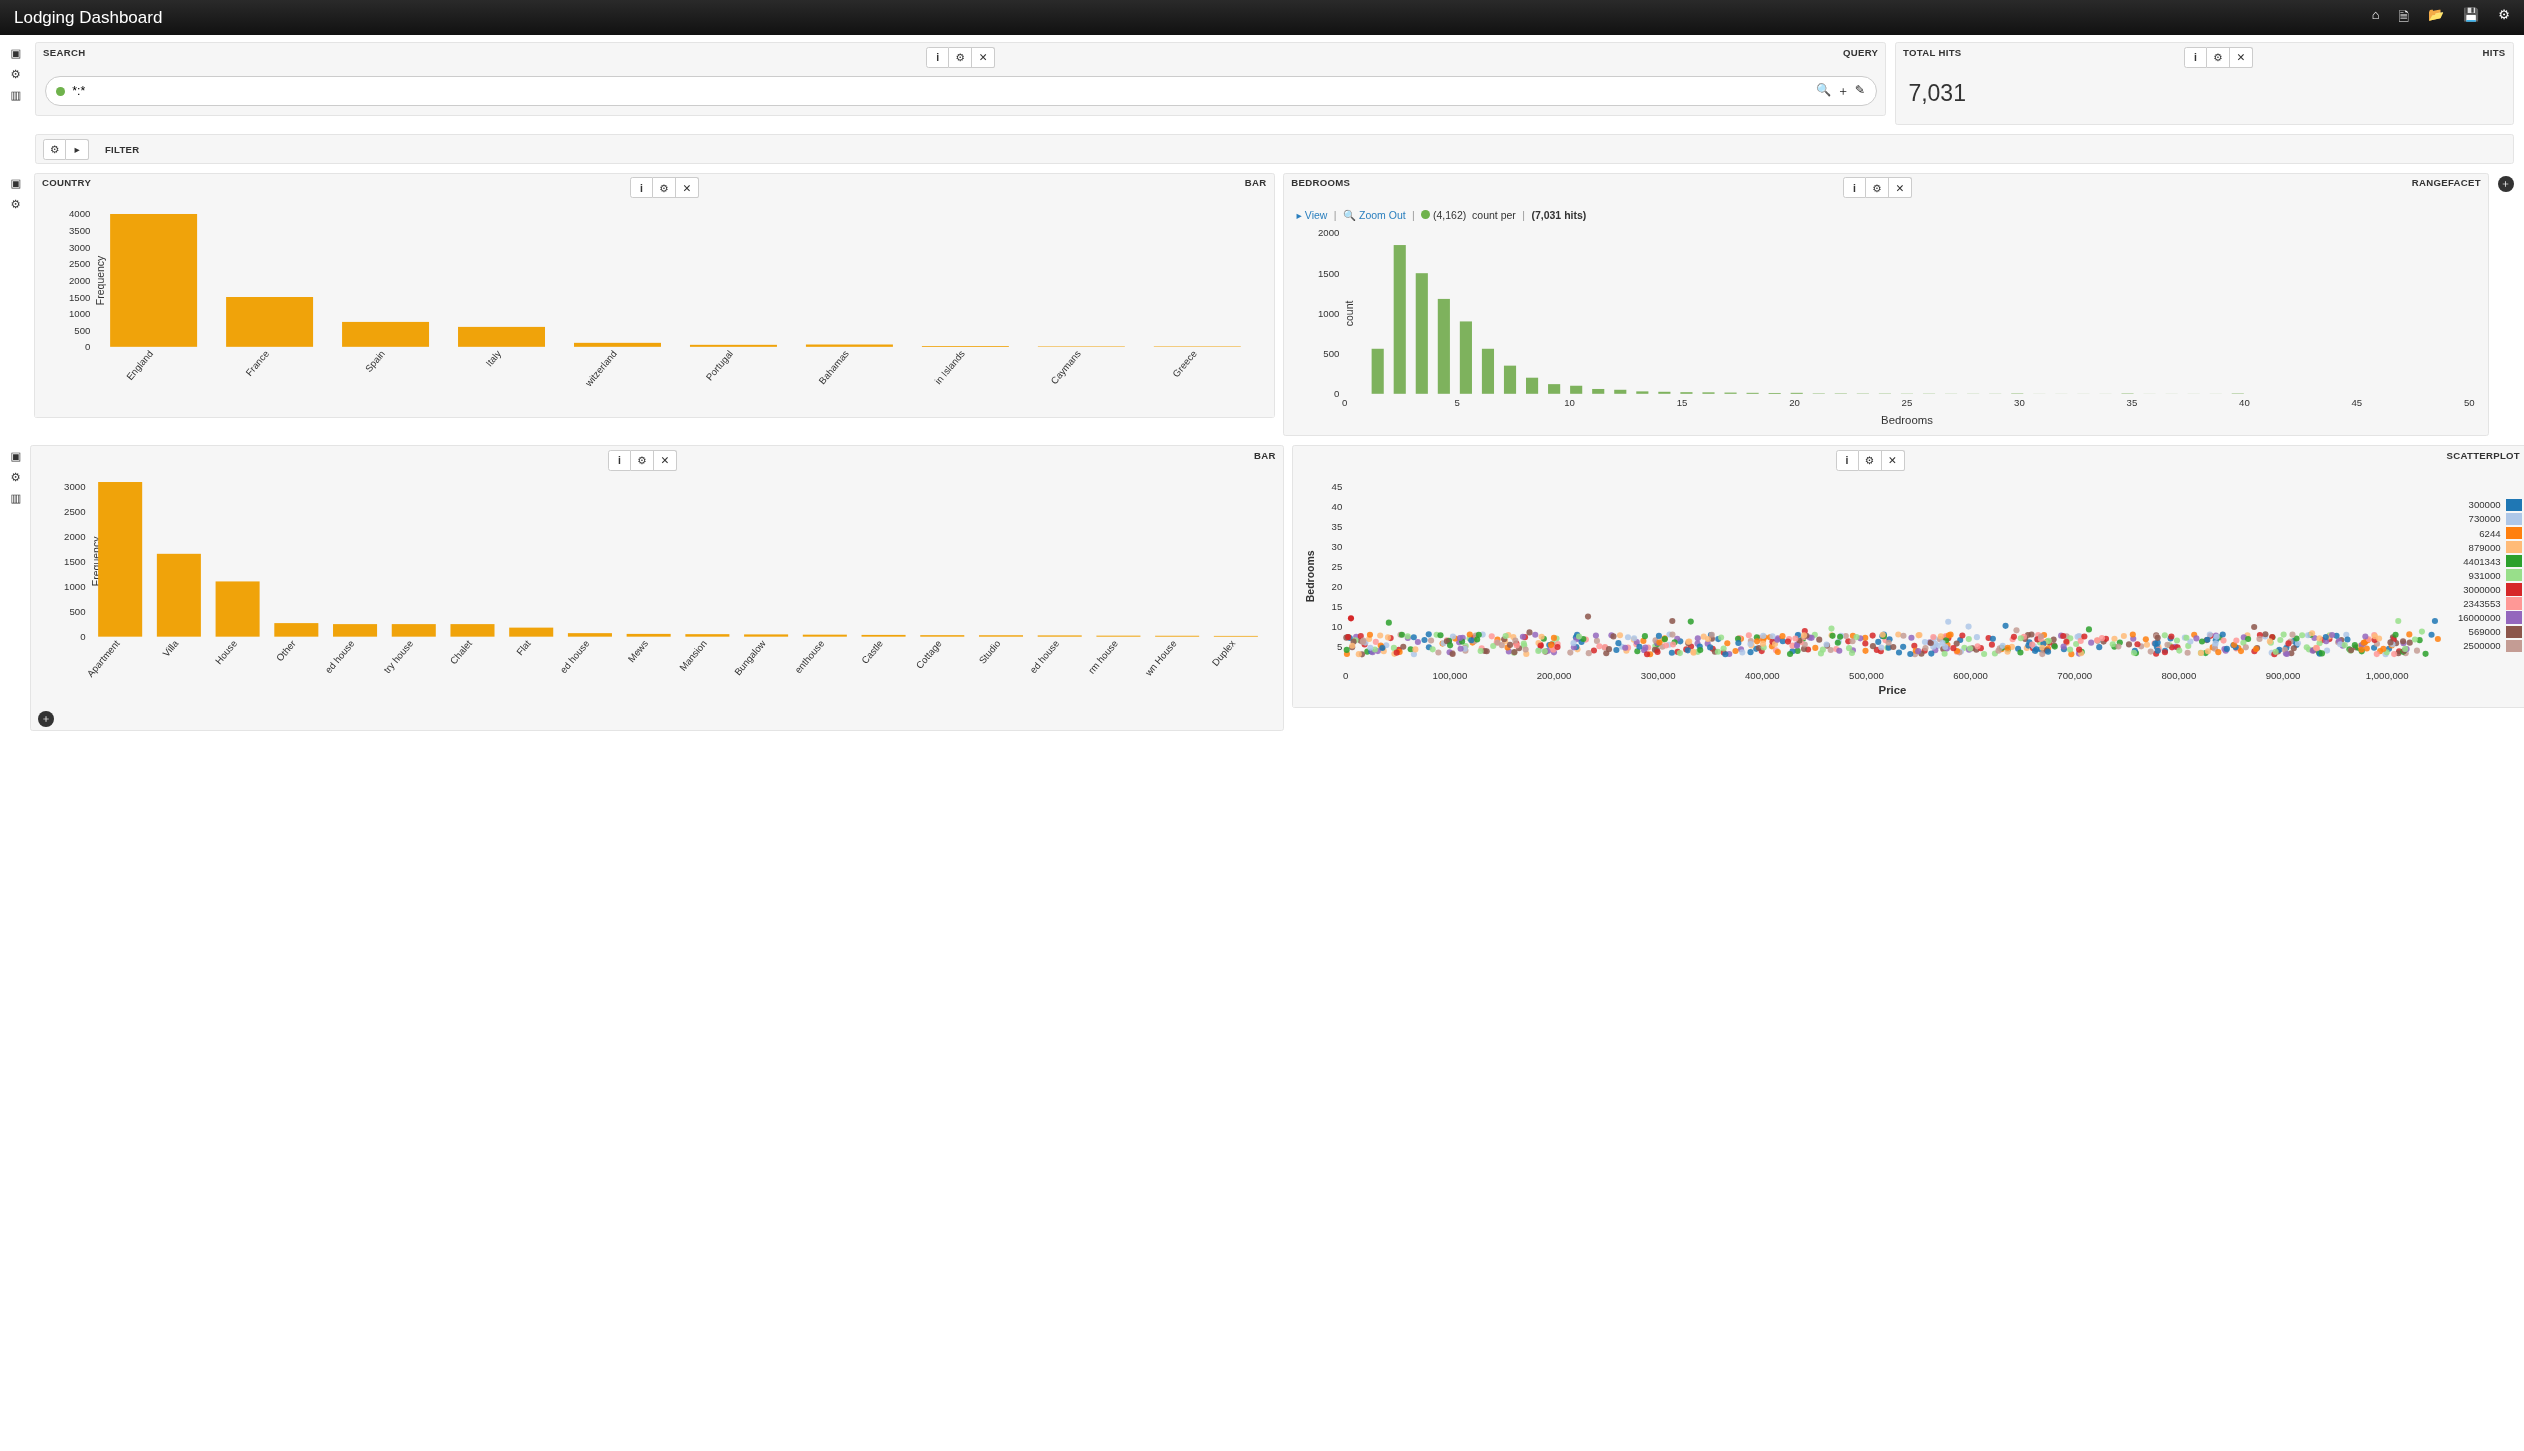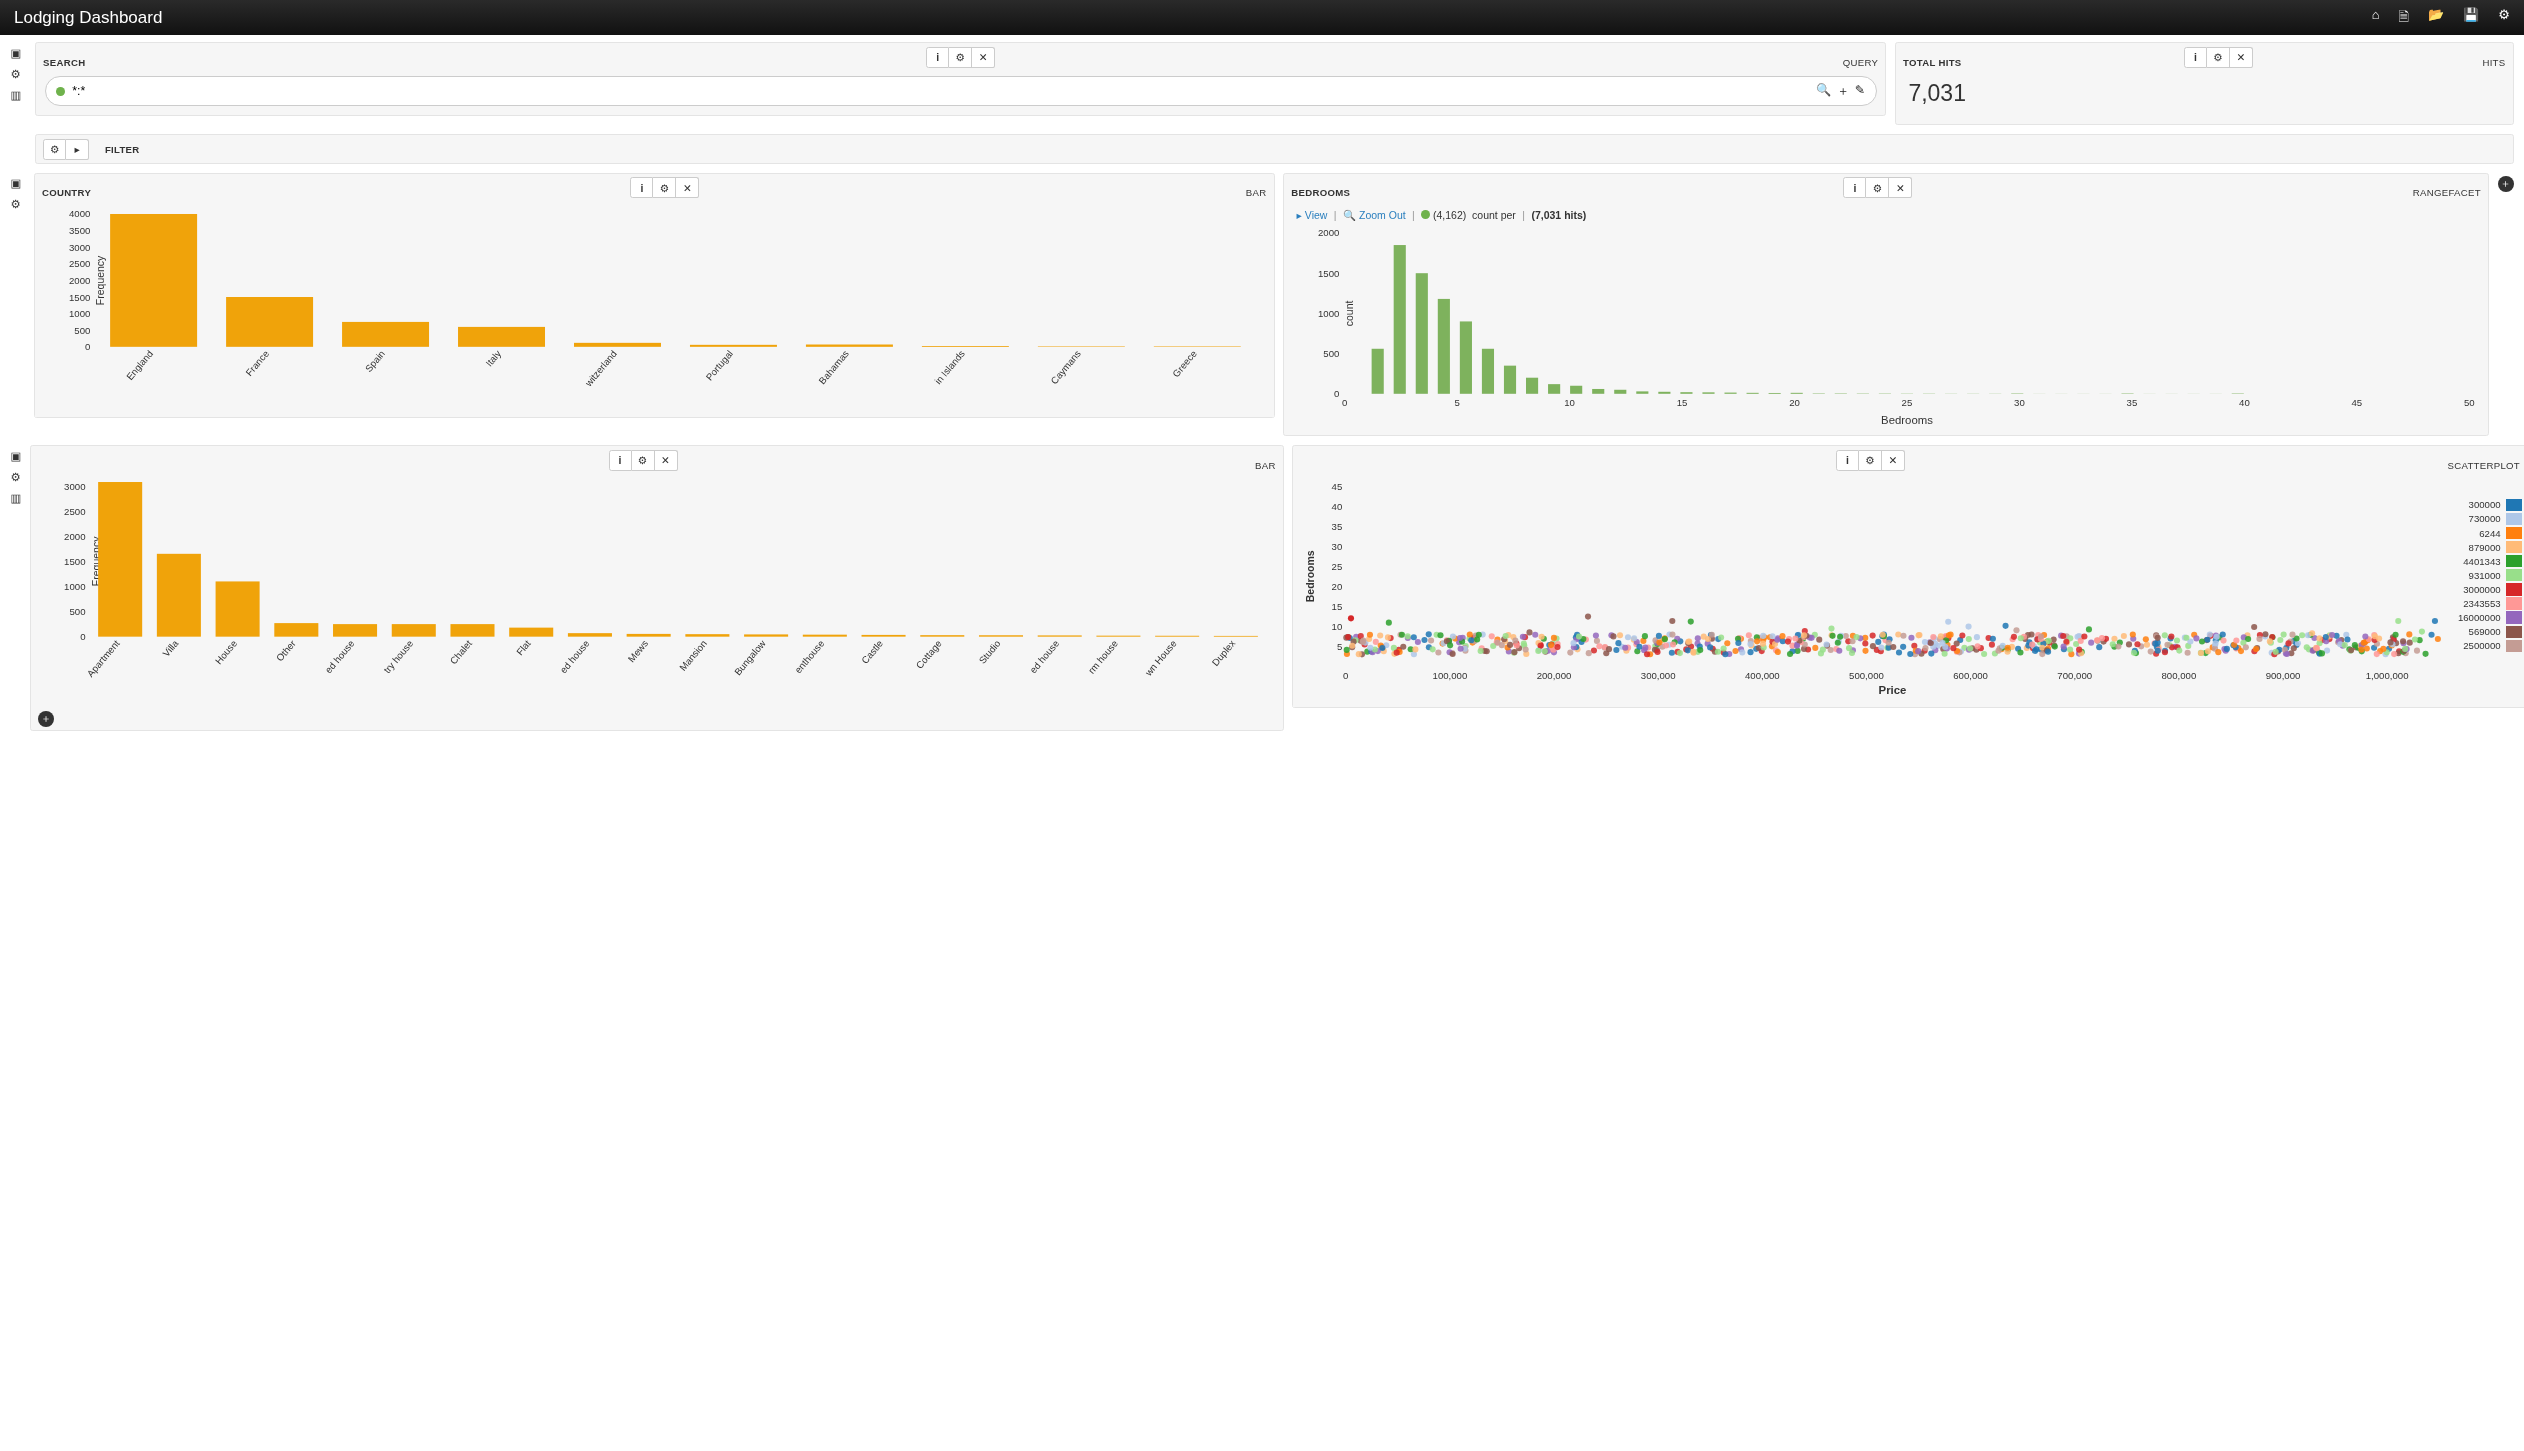--- a/index.html
+++ b/index.html
@@ -6,23 +6,23 @@
 body { font-family: "Helvetica Neue", Helvetica, Arial, sans-serif; font-size: 11.4px; background: #fff; color: #333; }
 .topbar { background: linear-gradient(#2a2a2a,#111); color: #fff; height: 35px; display: flex; align-items: center; padding: 0 14px; justify-content: space-between; }
 .topbar-title { font-size: 17px; font-weight: 300; }
 .topbar-icons { display: flex; gap: 19px; }
 .topbar-icons span { cursor: pointer; font-size: 13px; }
 .page { padding: 7px 10.5px; }
 .row { display: flex; gap: 8.8px; margin-bottom: 8.8px; align-items: flex-start; }
 .side-icons { display: flex; flex-direction: column; gap: 7px; width: 15.8px; padding-top: 3.5px; color: #333; }
 .side-icons span { cursor: pointer; font-size: 11.4px; }
 .panel { background: #f6f6f6; border: 0.9px solid #e4e4e4; border-radius: 2.6px; flex: 1; position: relative; }
-.panel-head { display: flex; align-items: flex-end; padding: 3.5px 7px; }
+.panel-head { display: flex; align-items: flex-start; padding: 3.5px 7px; }
 .panel-title { font-weight: bold; font-size: 9.6px; letter-spacing: 0.3px; text-transform: uppercase; }
-.panel-tag { margin-left: auto; font-weight: normal; font-size: 9.6px; letter-spacing: 0.3px; }
+.panel-tag { margin-left: auto; font-weight: bold; font-size: 9.6px; letter-spacing: 0.3px; }
 .panel-btns { display: flex; gap: 0; margin-left: auto; margin-right: 7px; }
 .panel-btns.noauto { margin-left: 0; }
 .pbtn { width: 23px; height: 21px; background: #fff; border: 0.9px solid #ccc; display: flex; align-items: center; justify-content: center; font-size: 10.5px; cursor: pointer; }
 .pbtn + .pbtn { border-left: none; }
 .pbtn:first-child { border-radius: 2.6px 0 0 2.6px; }
 .pbtn:last-child { border-radius: 0 2.6px 2.6px 0; }
 .panel-body { padding: 5.3px 8.8px 8.8px; }
 .searchbox { background: #fff; border: 0.9px solid #ccc; border-radius: 15.8px; height: 30px; display: flex; align-items: center; padding: 0 10.5px; gap: 7px; }
 .dot { width: 8.8px; height: 8.8px; border-radius: 50%; background: #6fb24c; display: inline-block; }
 .searchbox input { flex: 1; border: none; outline: none; font-size: 12.3px; font-family: inherit; }

